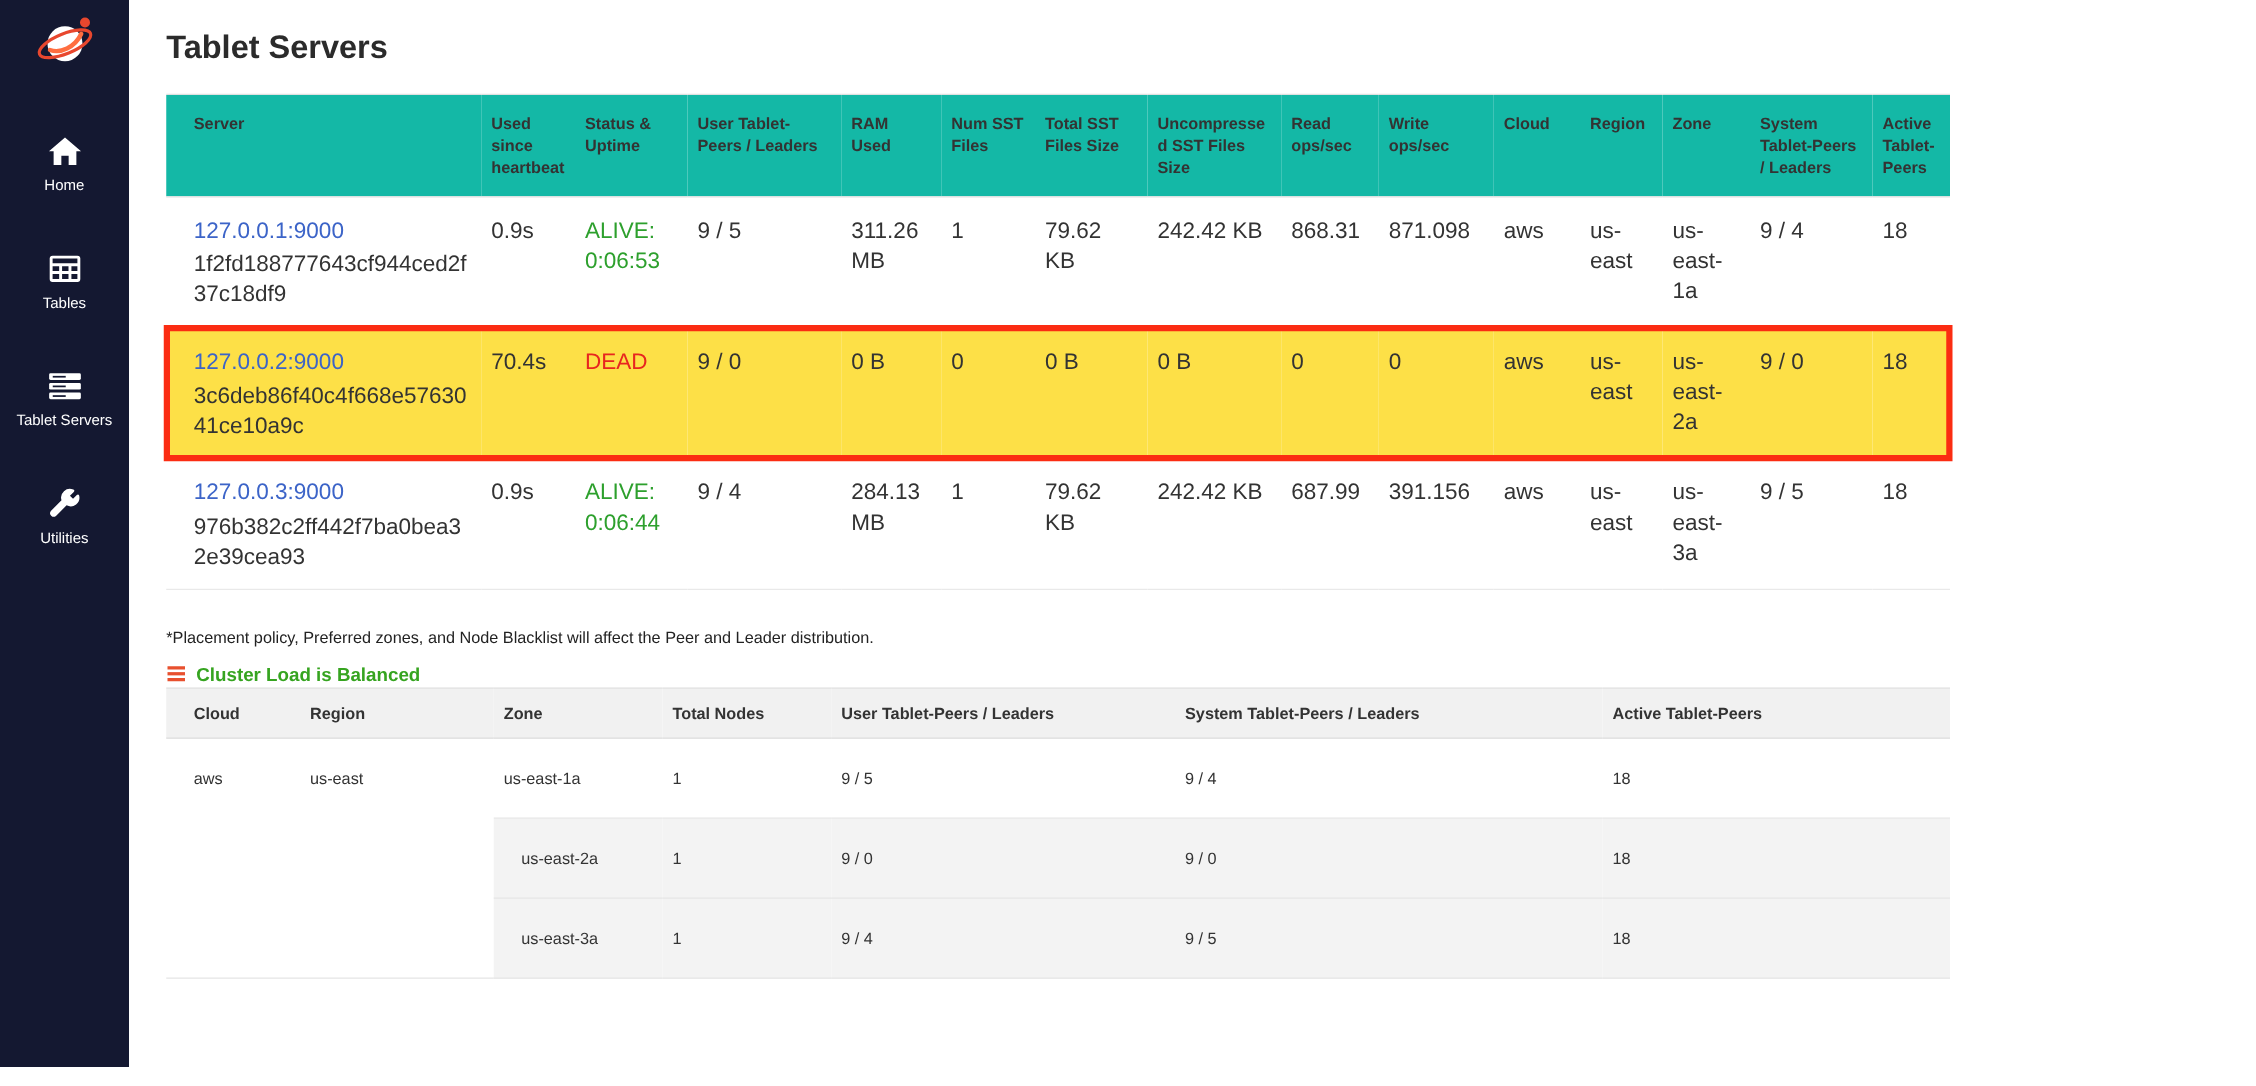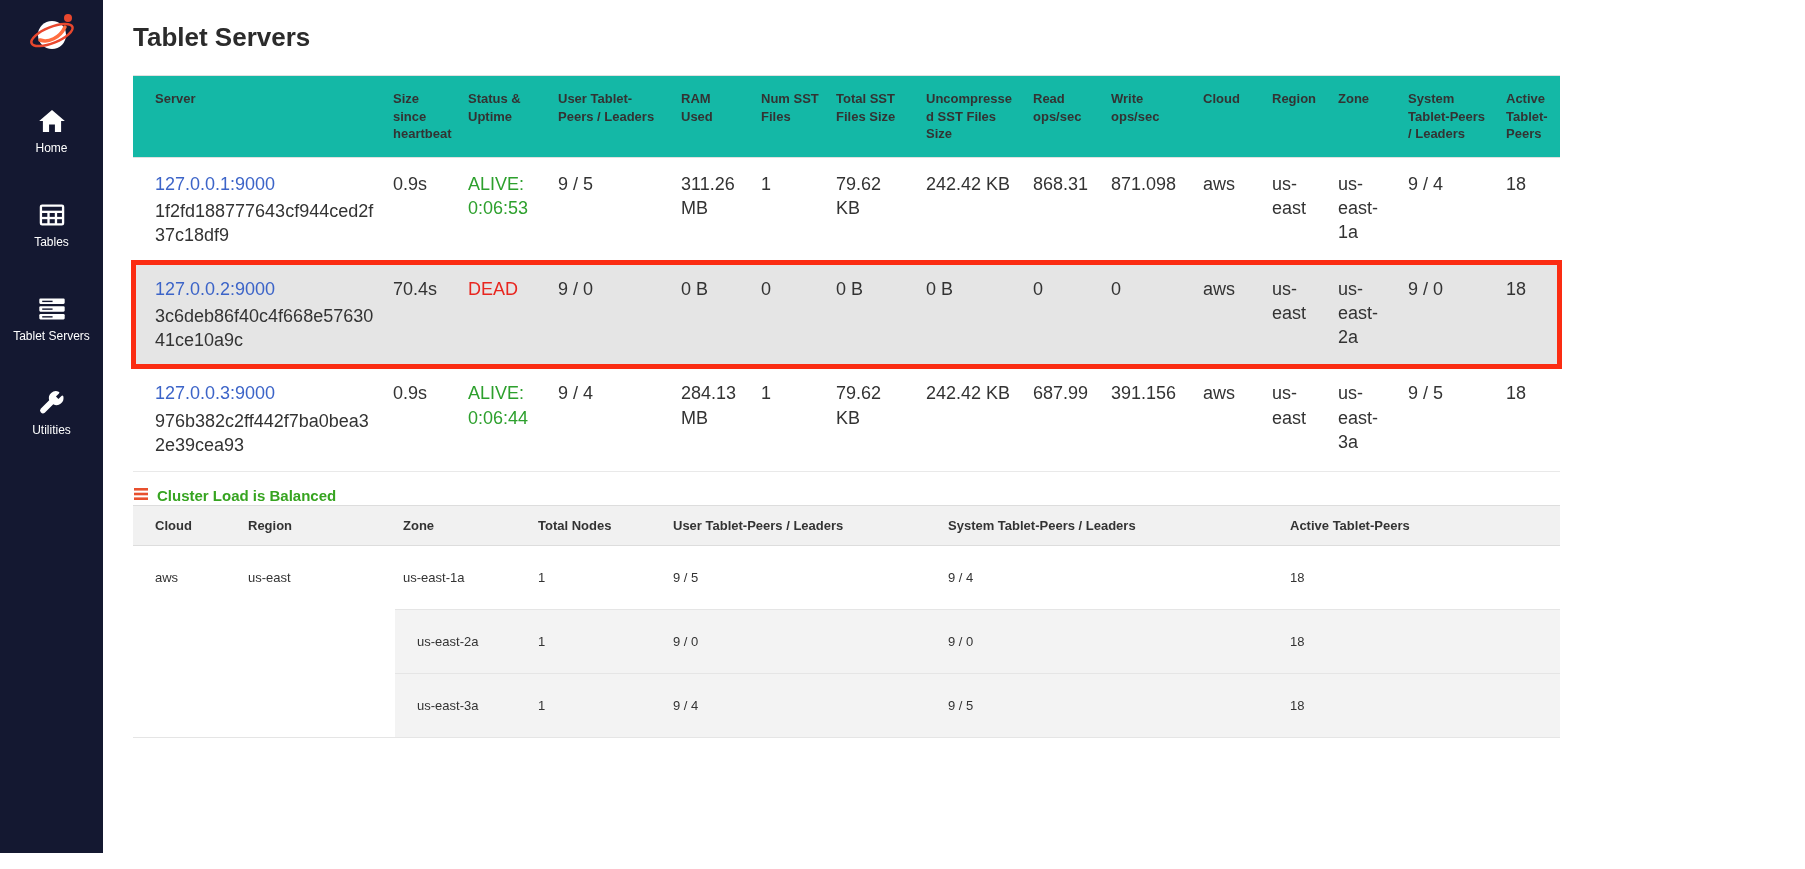--- a/index.html
+++ b/index.html
@@ -67,21 +67,21 @@
   }
   .srv-table td {
     height: 98px;
     border-bottom: 1px solid #e9e9e9;
     font-size: 18px;
     line-height: 1.35;
   }
   .srv-table tr.hl {
     outline: 5px solid #fb2c12;
     outline-offset: -3px;
-    background: #e5e5e5;
+    background: #fde047;
   }
   a.link { color: #3c64c8; text-decoration: none; cursor: pointer; }
   .uuid { color: #333; margin-top: 3px; }
   .alive { color: #2da02d; }
   .dead  { color: #e8261f; }
   
   .footnote { margin-top: 30px; font-size: 13px; color: #222; }
   .balance-line {
     margin-top: 14px;
     display: flex;
@@ -193,21 +193,21 @@
           <col style="width:92px">
           <col style="width:69px">
           <col style="width:66px">
         <col style="width:70px">
           <col style="width:98px">
           <col style="width:62px">
       </colgroup>
       <thead>
         <tr>
           <th>Server</th>
-          <th>Size since heartbeat</th>
+          <th>Used since heartbeat</th>
           <th>Status &amp; Uptime</th>
           <th>User Tablet-Peers / Leaders</th>
           <th>RAM Used</th>
           <th>Num SST Files</th>
           <th>Total SST Files Size</th>
           <th>Uncompressed SST Files Size</th>
           <th>Read ops/sec</th>
           <th>Write ops/sec</th>
           <th>Cloud</th>
           <th>Region</th>
@@ -284,20 +284,21 @@
           <td>391.156</td>
           <td>aws</td>
           <td>us-east</td>
           <td>us-east-3a</td>
           <td>9 / 5</td>
           <td>18</td>
         </tr>
       </tbody>
     </table>
 
+    <div class="footnote">*Placement policy, Preferred zones, and Node Blacklist will affect the Peer and Leader distribution.</div>
 
     <div class="balance-line">
       <span>
         <svg width="16" height="16" viewBox="0 0 16 16">
           <rect x="1" y="2" width="14" height="2.6" fill="#e8502e"></rect>
           <rect x="1" y="6.7" width="14" height="2.6" fill="#e8502e"></rect>
           <rect x="1" y="11.4" width="14" height="2.6" fill="#e8502e"></rect>
         </svg>
       </span>
       <span class="balance-text">Cluster Load is Balanced</span>

